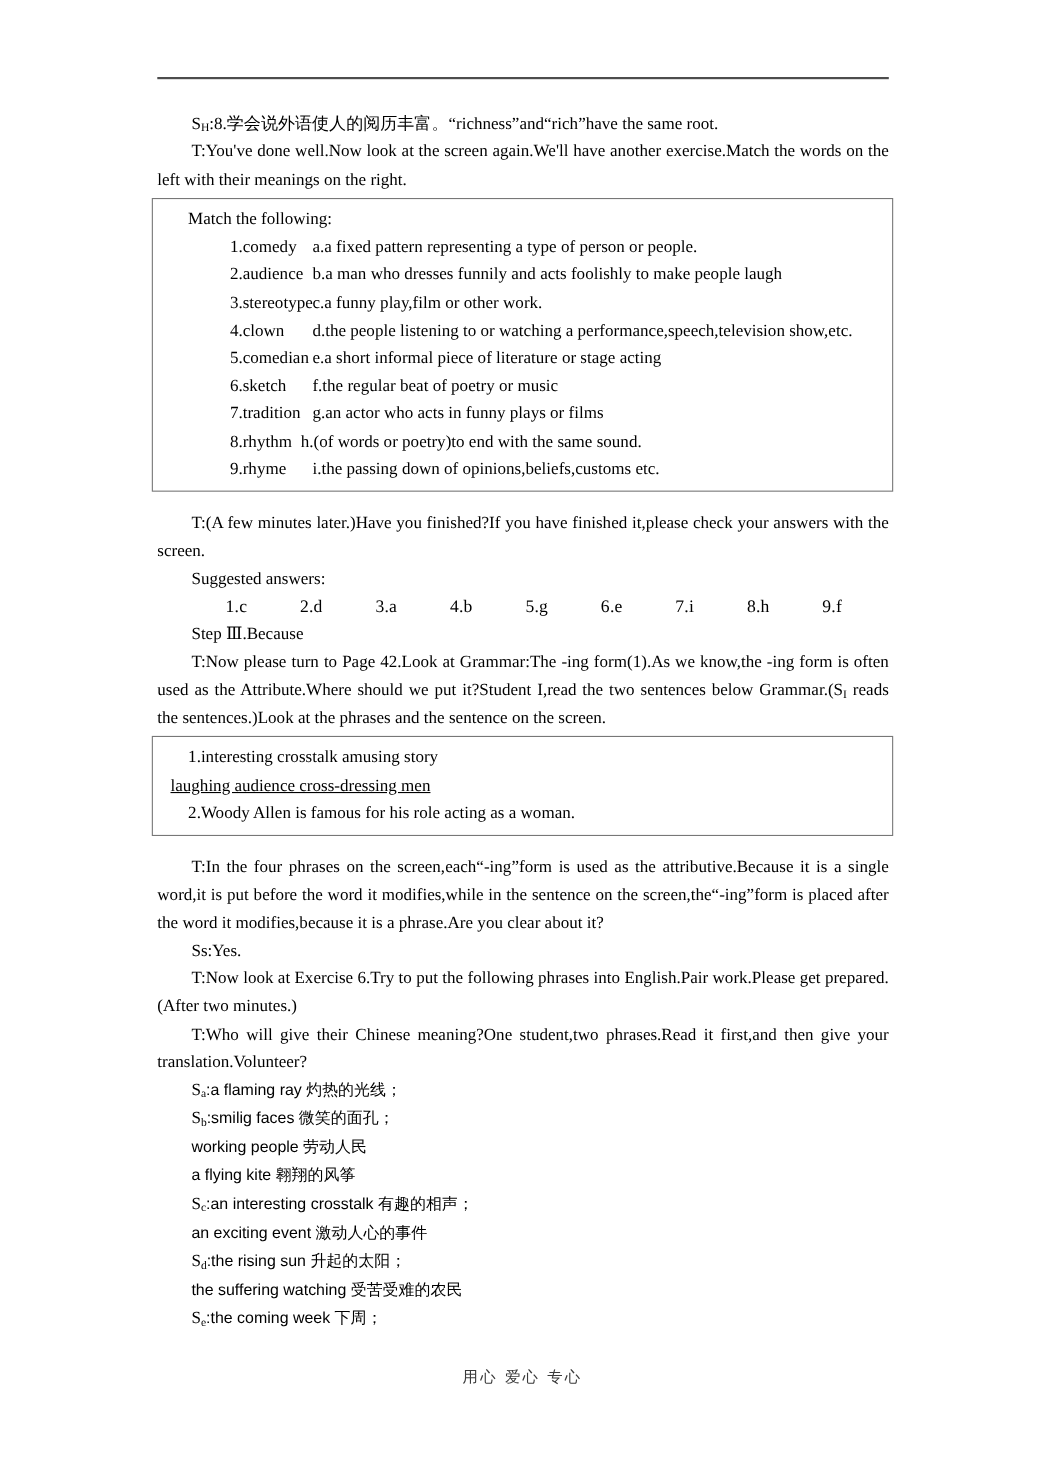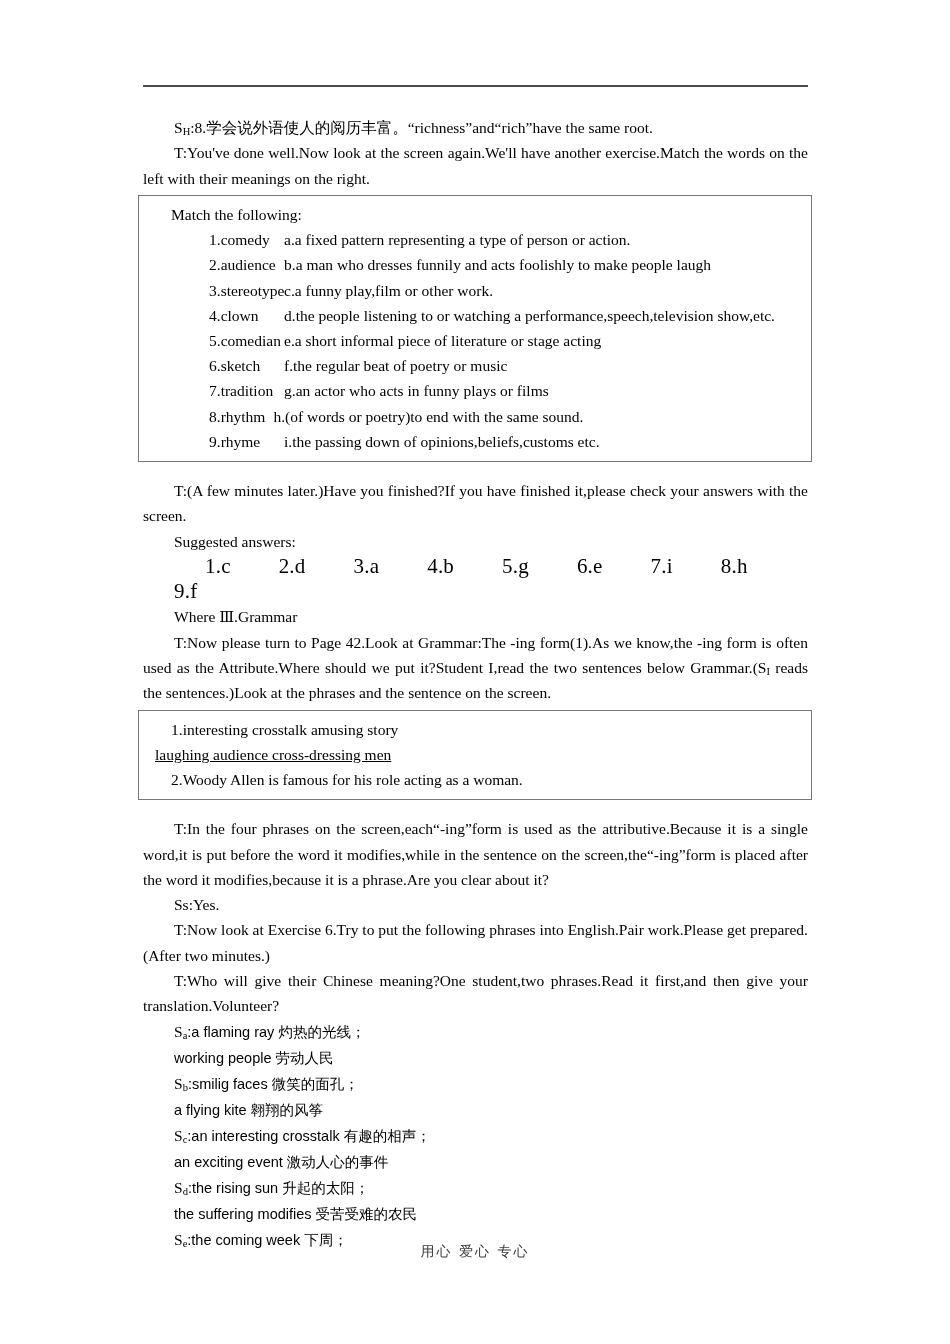--- a/index.html
+++ b/index.html
@@ -18,21 +18,21 @@
   .page {
     position: absolute;
     left: 0;
     top: 0;
     width: 950px;
     height: 1344px;
   }
   .content {
     position: absolute;
     left: 143px;
-    top: 85px;
+    top: 70px;
     width: 665px;
   }
   .top-rule {
     height: 0;
     border-top: 2px solid #4d4d4d;
     width: 665px;
     margin: 0 0 28px 0;
   }
   .para {
     font-size: 15.5px;
@@ -80,21 +80,21 @@
     width: 106px;
   }
   .match-row .term.narrow {
     width: auto;
     padding-right: 8px;
   }
   .match-row .def.wrapdef {
     display: inline;
   }
   .ans-line {
-    font-size: 21px;
+    font-size: 16px;
     line-height: 25.3px;
     margin: 0;
     text-indent: 31px;
     letter-spacing: 0.2px;
     text-decoration: underline;
   }
   .ans-line .ans-item {
     display: inline-block;
     margin-right: 17px;
   }
@@ -133,21 +133,21 @@
 
     <div class="top-rule"></div>
 
     <p class="para"><span>S</span><sub>H</sub><span>:8.学会说外语使人的阅历丰富。“richness”and“rich”have the same root.</span></p>
 
     <p class="para justify-full">T:You've done well.Now look at the screen again.We'll have another exercise.Match the words on the left  with their meanings on the right.</p>
 
     <div class="boxed">
       <p class="box-line flat">Match the following:</p>
 
-      <p class="match-row"><span class="term">1.comedy</span><span class="def">a.a fixed pattern representing a type of person or action.</span></p>
+      <p class="match-row"><span class="term">1.comedy</span><span class="def">a.a fixed pattern representing a type of person or people.</span></p>
 
       <p class="match-row"><span class="term">2.audience</span><span class="def">b.a man who dresses funnily and acts foolishly to make people laugh</span></p>
 
       <p class="match-row"><span class="term">3.stereotype</span><span class="def">c.a funny play,film or other work.</span></p>
 
       <p class="match-row wrap-indent"><span class="term">4.clown</span><span class="def wrapdef">d.the people listening to or watching a performance,speech,television show,etc.</span></p>
 
       <p class="match-row"><span class="term">5.comedian</span><span class="def">e.a short informal piece of literature or stage acting</span></p>
 
       <p class="match-row"><span class="term">6.sketch</span><span class="def">f.the regular beat of poetry or music</span></p>
@@ -158,53 +158,53 @@
 
       <p class="match-row"><span class="term">9.rhyme</span><span class="def">i.the passing down of opinions,beliefs,customs etc.</span></p>
     </div>
 
     <p class="para justify-full">T:(A few minutes later.)Have you finished?If you have finished it,please check your answers with the screen.</p>
 
     <p class="para">Suggested answers:</p>
 
     <p class="ans-line"><span class="ans-item">1.c</span><span class="ans-item">2.d</span><span class="ans-item">3.a</span><span class="ans-item">4.b</span><span class="ans-item">5.g</span><span class="ans-item">6.e</span><span class="ans-item">7.i</span><span class="ans-item">8.h</span><span class="ans-item">9.f</span></p>
 
-    <p class="para">Where Ⅲ.Grammar</p>
+    <p class="para">Step Ⅲ.Because</p>
 
     <p class="para justify-full"><span>T:Now please turn to Page 42.Look at Grammar:The -ing form(1).As we know,the -ing form is often used as the Attribute.Where should we put it?Student I,read the two sentences below Grammar.(S</span><sub>I</sub><span> reads the sentences.)Look at the phrases and the sentence on the screen.</span></p>
 
 
     <div class="boxed">
       <p class="box-line flat">1.interesting crosstalk    amusing story</p>
       <p class="box-line flat" style="text-indent:8px;text-decoration:underline;">laughing audience    cross-dressing men</p>
       <p class="box-line flat">2.Woody Allen is famous for his role acting as a woman.</p>
     </div>
 
     <p class="para justify-full">T:In the four phrases on the screen,each“-ing”form is used as the attributive.Because it is a single word,it is put before the word it modifies,while in the sentence on the screen,the“-ing”form is placed after the word it modifies,because it is a phrase.Are you clear about it?</p>
 
     <p class="para">Ss:Yes.</p>
 
     <p class="para justify-full">T:Now look at Exercise 6.Try to put the following phrases into English.Pair work.Please get prepared.(After two minutes.)</p>
 
     <p class="para justify-full">T:Who will give their Chinese meaning?One student,two phrases.Read it first,and then give your translation.Volunteer?</p>
 
     <p class="tail-line"><span>S</span><sub>a</sub><span class="cn">:a flaming ray 灼热的光线；</span></p>
 
+    <p class="tail-line"><span>S</span><sub>b</sub><span class="cn">:smilig faces 微笑的面孔；</span></p>
+
     <p class="tail-line"><span class="cn">working people 劳动人民</span></p>
 
-    <p class="tail-line"><span>S</span><sub>b</sub><span class="cn">:smilig faces 微笑的面孔；</span></p>
-
     <p class="tail-line"><span class="cn">a flying kite 翱翔的风筝</span></p>
 
     <p class="tail-line"><span>S</span><sub>c</sub><span class="cn">:an interesting crosstalk 有趣的相声；</span></p>
 
     <p class="tail-line"><span class="cn">an exciting event 激动人心的事件</span></p>
 
     <p class="tail-line"><span>S</span><sub>d</sub><span class="cn">:the rising sun 升起的太阳；</span></p>
 
-    <p class="tail-line"><span class="cn">the suffering modifies 受苦受难的农民</span></p>
+    <p class="tail-line"><span class="cn">the suffering watching 受苦受难的农民</span></p>
 
     <p class="tail-line"><span>S</span><sub>e</sub><span class="cn">:the coming week 下周；</span></p>
 
   </div>
 
   <div class="footer">用心  爱心  专心</div>
 </div>
 
 </body></html>

